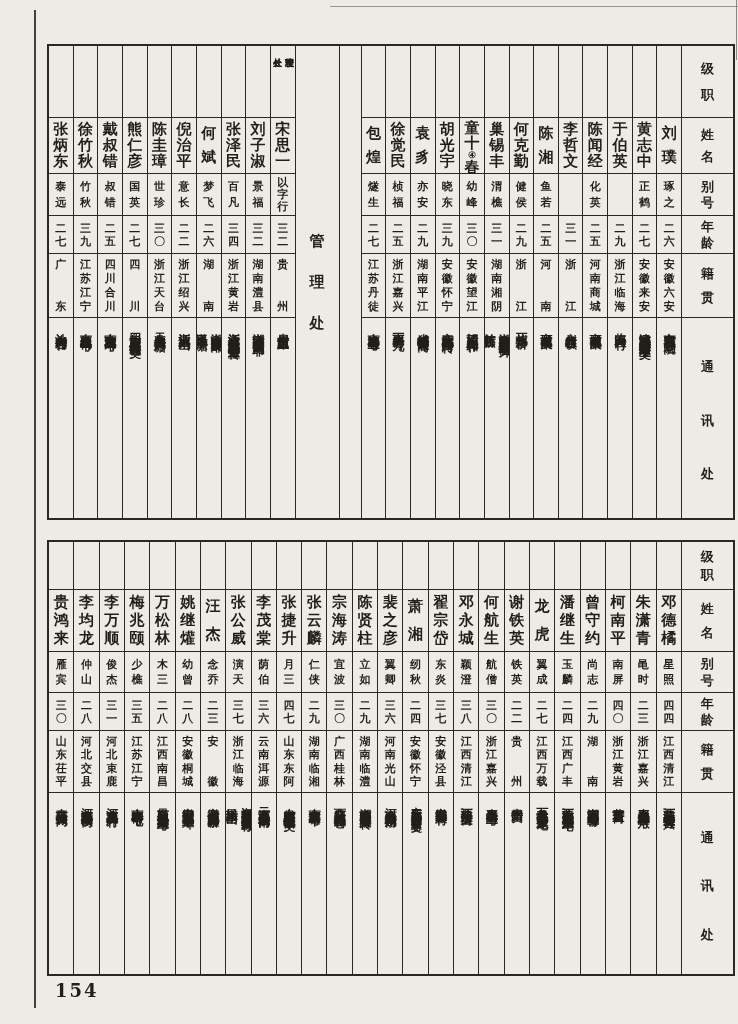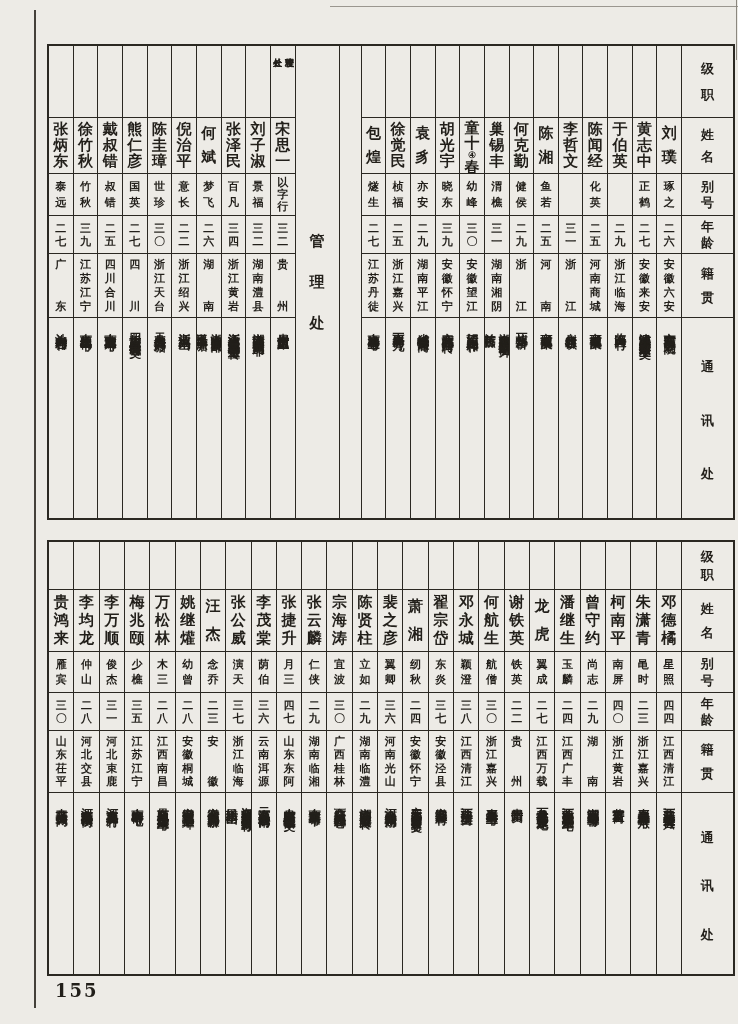--- a/index.html
+++ b/index.html
@@ -1316,13 +1316,13 @@
         <span class="glyph head">贯</span>
       </div>
       <div class="cell headcell last" style="height: 185px; flex: 0 0 185px;">
         <span class="glyph head">通</span>
         <span class="glyph head">讯</span>
         <span class="glyph head">处</span>
       </div>
     </div>
   </div>
 
-<div class="page-number">155</div>
+<div class="page-number">154</div>
 
 </body></html>

